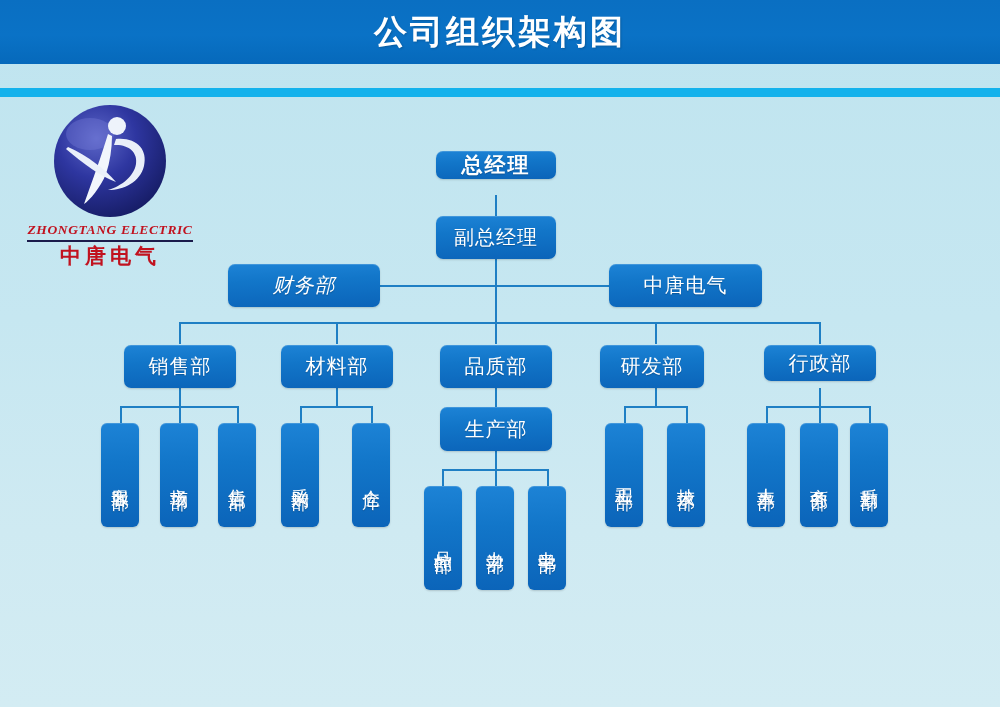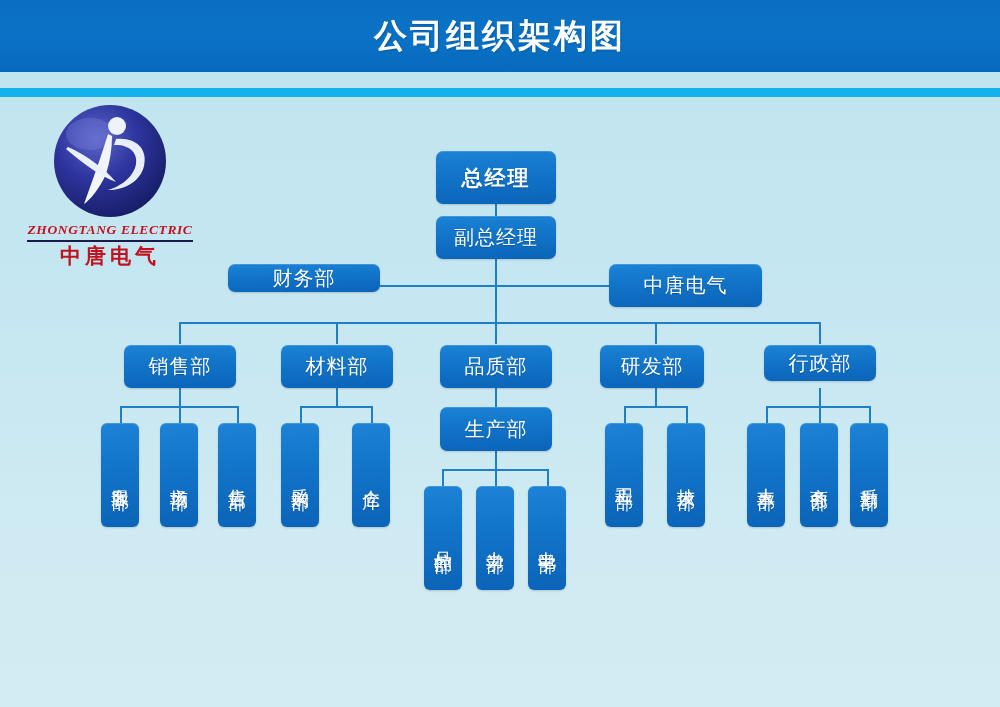--- a/index.html
+++ b/index.html
@@ -9,21 +9,21 @@
     font-family:"Liberation Sans","DejaVu Sans",sans-serif;
     background:#ffffff;
   }
   #page{
     position:relative;width:1000px;height:707px;overflow:hidden;
     background:linear-gradient(180deg,#bfe4ef 0%,#c6e7f1 45%,#cfeaf2 75%,#d3ecf3 100%);
   }
 
   
   #header{
-    position:absolute;left:0;top:0;width:1000px;height:72px;
+    position:absolute;left:0;top:0;width:1000px;height:64px;
     background:linear-gradient(180deg,#0a6fc2 0%,#0a72c6 55%,#0669bb 100%);
     display:flex;align-items:center;justify-content:center;
   }
   #header-title{
     color:#ffffff;font-size:33px;font-weight:bold;letter-spacing:3px;
     text-shadow:1px 1px 2px rgba(0,0,0,.18);
     font-family:"DejaVu Sans","Liberation Sans",sans-serif;
   }
   #accent-bar{
     position:absolute;left:0;top:88px;width:1000px;height:9px;
@@ -143,29 +143,29 @@
   <div class="line hline" style="left:624px;top:406px;width:63px;"></div>
   <div class="line vline" style="left:624px;top:406px;height:17px;"></div>
   <div class="line vline" style="left:686px;top:406px;height:17px;"></div>
 
   <div class="line vline" style="left:819px;top:388px;height:18px;"></div>
   <div class="line hline" style="left:766px;top:406px;width:104px;"></div>
   <div class="line vline" style="left:766px;top:406px;height:17px;"></div>
   <div class="line vline" style="left:819px;top:406px;height:17px;"></div>
   <div class="line vline" style="left:869px;top:406px;height:17px;"></div>
 
-  <div class="node top" style="left:436px;top:151px;width:120px;height:53px;">
+  <div class="node top" style="left:436px;top:151px;width:120px;height:28px;">
     <span>总经理</span>
   </div>
 
   <div class="node h" style="left:436px;top:216px;width:120px;height:43px;">
     <span>副总经理</span>
   </div>
 
-  <div class="node h" style="left:228px;top:264px;width:152px;height:28px;">
+  <div class="node h" style="left:228px;top:264px;width:152px;height:43px;font-style:italic;">
     <span>财务部</span>
   </div>
 
   <div class="node h" style="left:609px;top:264px;width:153px;height:43px;">
     <span>中唐电气</span>
   </div>
 
   <div class="node h" style="left:124px;top:345px;width:112px;height:43px;">
     <span>销售部</span>
   </div>

